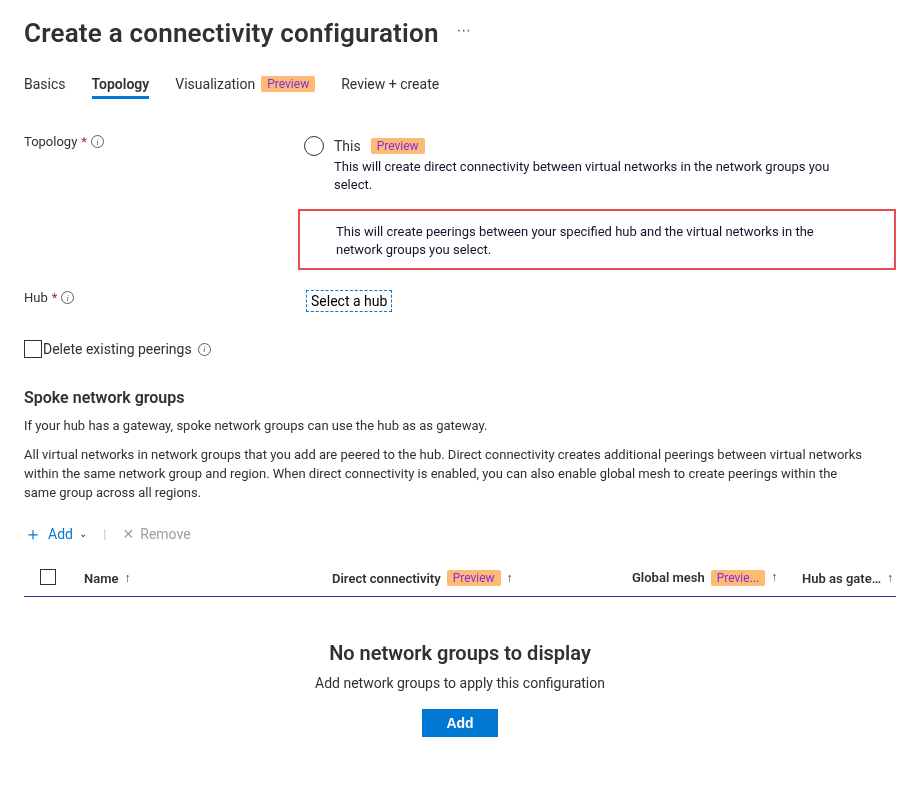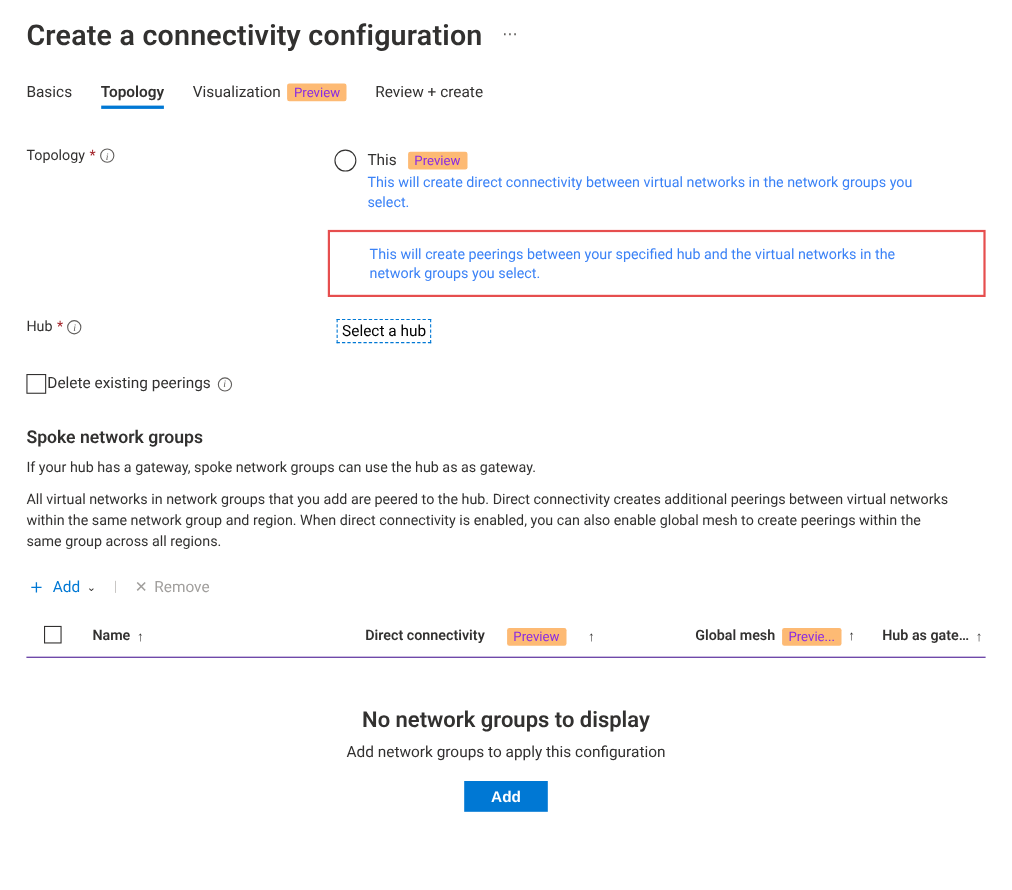--- a/index.html
+++ b/index.html
@@ -112,21 +112,21 @@
   .radio.selected::after {
     content: "";
     width: 10px; height: 10px;
     background: #0078d4;
     border-radius: 50%;
   }
   .radio-title { font-size: 14px; display: inline-flex; align-items: center; gap: 6px; }
   .radio-desc {
     margin-left: 30px;
     font-size: 13px;
-    color: #3b82f6;
+    color: #0f172a;
     margin-top: 2px;
     line-height: 1.35;
     max-width: 520px;
   }
   .select-hub-link {
     color: #000000;
     border: 1px dashed #0078d4;
     padding: 2px 4px;
     font-size: 14px;
     cursor: pointer;
@@ -155,21 +155,21 @@
     display: flex;
     align-items: center;
     border-bottom: 1px solid #4c1d95;
     padding: 8px 0;
     font-size: 13px;
     font-weight: 600;
     color: #323130;
   }
   .col-check { width: 60px; padding-left: 16px; }
   .col-name { width: 248px; display: flex; align-items: center; gap: 6px; }
-  .col-dc { width: 300px; display: flex; align-items: center; gap: 20px; }
+  .col-dc { width: 300px; display: flex; align-items: center; gap: 6px; }
   .col-gm { width: 170px; display: flex; align-items: flex-start; gap: 6px; }
   .col-hg { flex: 1; display: flex; align-items: center; gap: 6px; white-space: nowrap; }
   .sort-arrow { font-size: 12px; color: #323130; }
   .empty-state { text-align: center; margin-top: 44px; }
   .empty-title { font-size: 20px; font-weight: 600; margin-bottom: 10px; }
   .empty-sub { font-size: 14px; margin-bottom: 18px; }
   .primary-btn {
     background: #0078d4;
     color: #ffffff;
     border: none;

